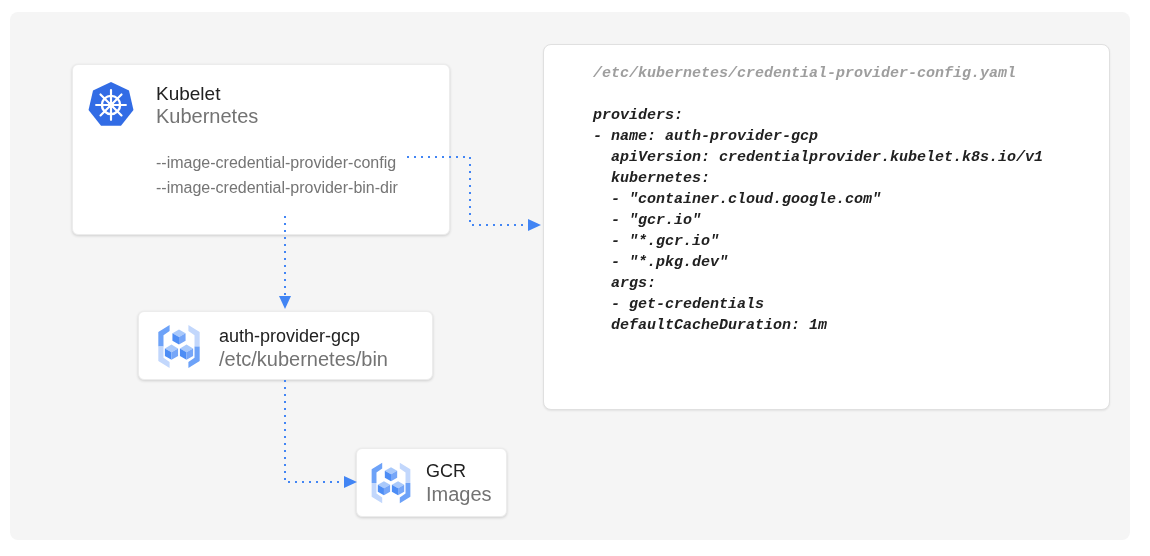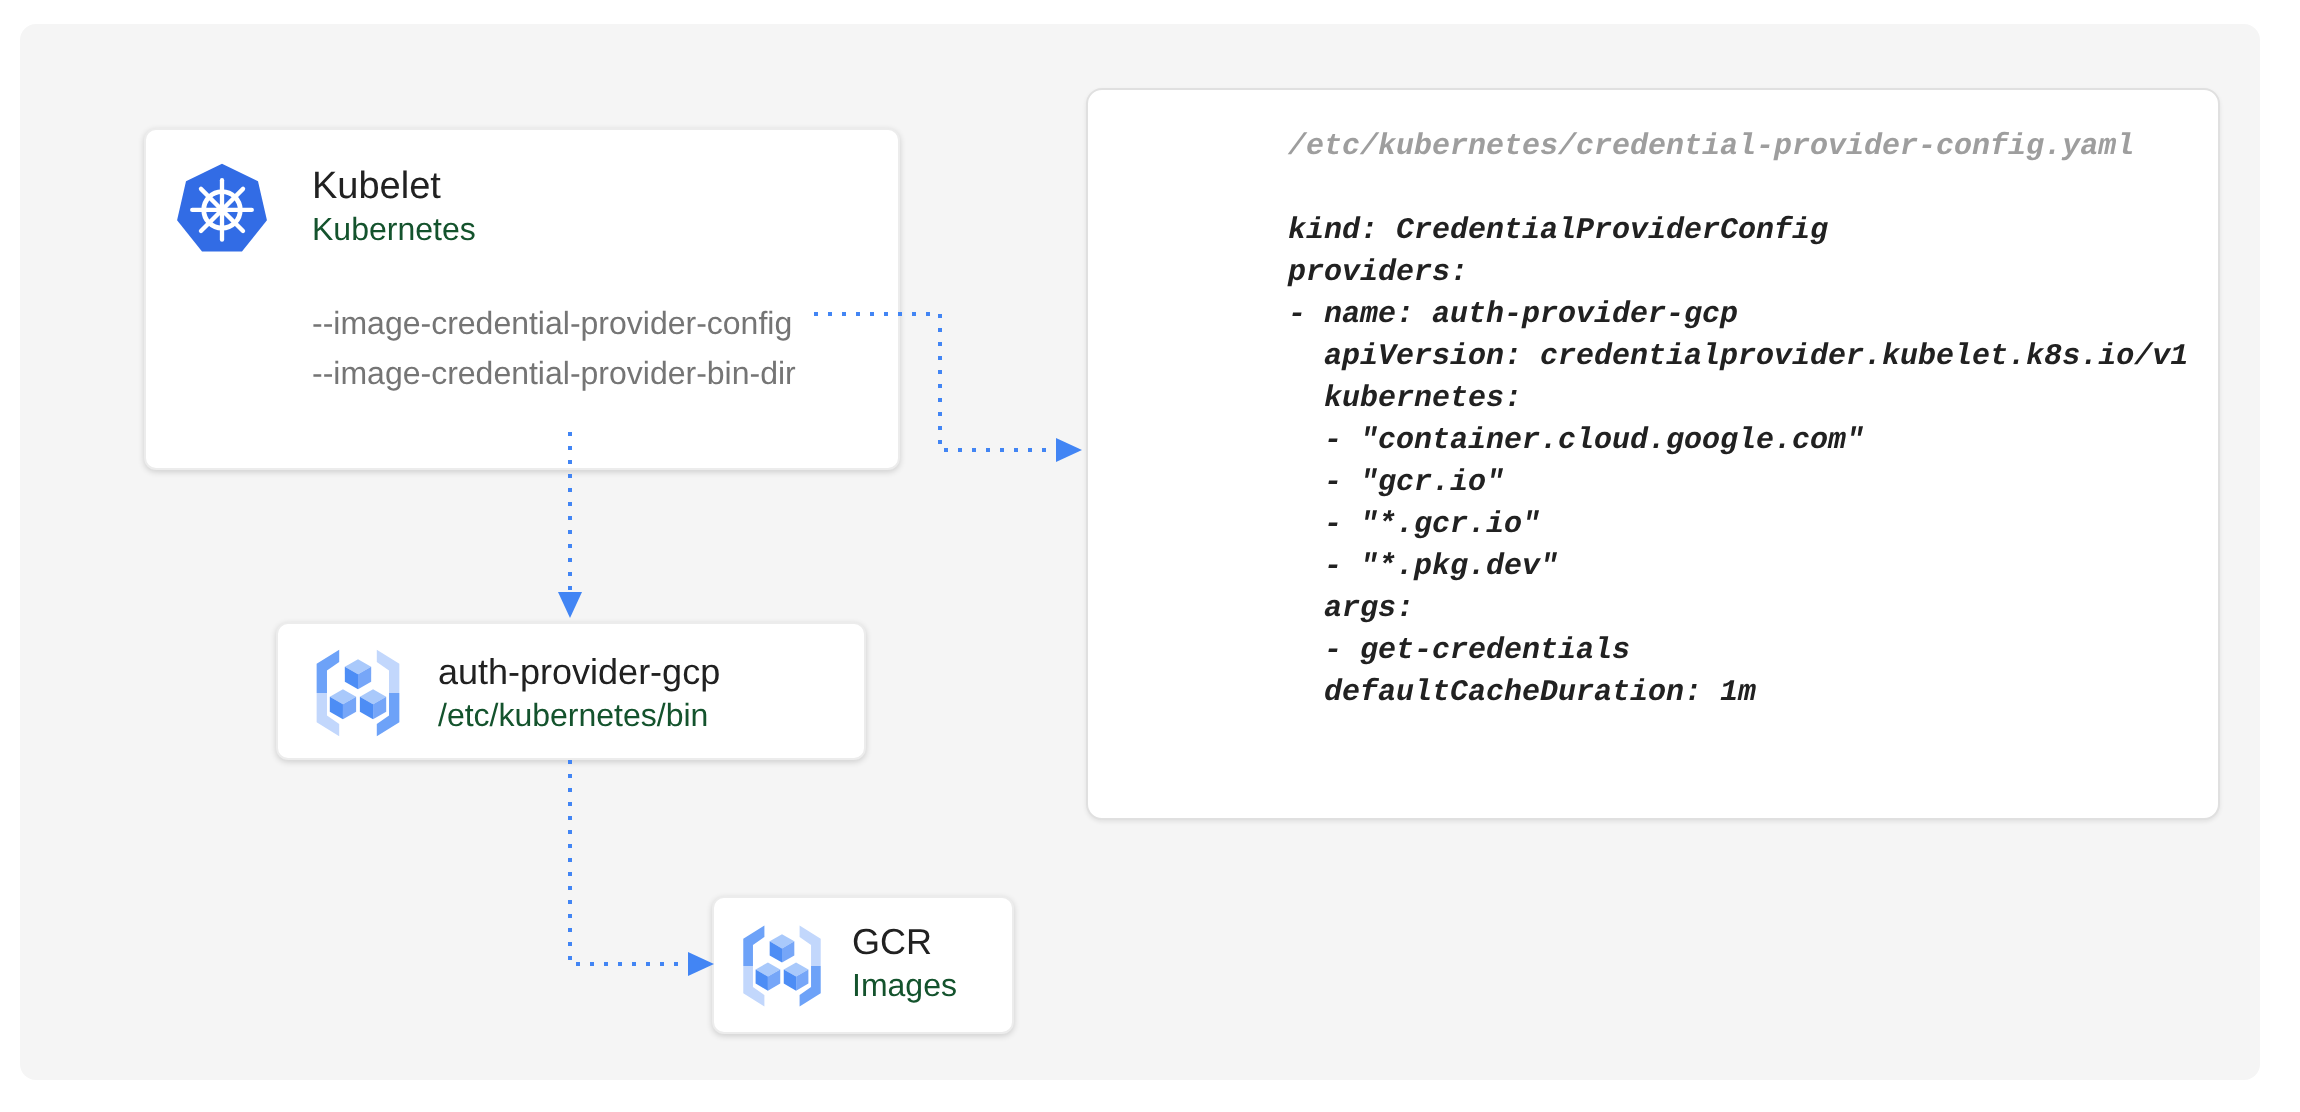--- a/index.html
+++ b/index.html
@@ -16,38 +16,38 @@
   .card-kubelet { left: 62px; top: 52px; width: 378px; height: 171px; }
   .card-auth    { left: 128px; top: 299px; width: 295px; height: 69px; }
   .card-gcr     { left: 346px; top: 436px; width: 151px; height: 69px; }
 
   .card-icon { position: absolute; }
   .kubelet-icon-box { left: 14px; top: 15px; width: 48px; height: 48px; }
   .auth-icon-box    { left: 14px; top: 11px; width: 52px; height: 47px; }
   .gcr-icon-box     { left: 10px; top: 12px; width: 48px; height: 44px; }
 
   .card-title { position: absolute; color: #212121; font-size: 19px; line-height: 22px; }
-  .card-sub   { position: absolute; color: #14532d; font-size: 16px; line-height: 20px; }
+  .card-sub   { position: absolute; color: #737373; font-size: 20px; line-height: 20px; }
 
   .kubelet-title { left: 83px; top: 18px; text-align: right; }
   .kubelet-sub   { left: 83px; top: 41px; }
   .kubelet-flags { position: absolute; left: 83px; top: 85px; color: #757575;
                    font-size: 16px; line-height: 25px; }
 
   .auth-title { left: 80px; top: 13px; font-size: 18px; }
   .auth-sub   { left: 80px; top: 37px; }
 
   .gcr-title { left: 69px; top: 11px; font-size: 18px; }
   .gcr-sub   { left: 69px; top: 35px; }
 
   .code-panel {
     position: absolute; left: 533px; top: 32px; width: 567px; height: 366px;
     background: #ffffff; border: 1px solid #e0e0e0; border-radius: 8px;
     box-shadow: 0 1px 2px rgba(0,0,0,0.08);
-    padding: 18px 16px 14px 100px;
+    padding: 18px 16px 14px 49px;
     font-family: "Liberation Mono", monospace; font-style: italic; font-weight: bold;
     font-size: 15px; line-height: 21px;
   }
   .code-title { color: #9e9e9e; white-space: pre; }
   .code-block { margin-top: 21px; color: #212121; }
   .code-line  { white-space: pre; }
 
   .arrows { position: absolute; left: 0; top: 0; pointer-events: none; }
 </style>
 </head>
@@ -121,21 +121,20 @@
         <polygon points="35,31 42,27 42,35 35,39" fill="#76a6f8"></polygon>
       </svg>
     </div>
     <div class="card-title gcr-title">GCR</div>
     <div class="card-sub gcr-sub">Images</div>
   </div>
 
   <div class="code-panel">
     <div class="code-title">/etc/kubernetes/credential-provider-config.yaml</div>
     <div class="code-block">
-      <div class="code-line">kind: CredentialProviderConfig</div>
       <div class="code-line">providers:</div>
       <div class="code-line">- name: auth-provider-gcp</div>
       <div class="code-line">  apiVersion: credentialprovider.kubelet.k8s.io/v1</div>
       <div class="code-line">  kubernetes:</div>
       <div class="code-line">  - "container.cloud.google.com"</div>
       <div class="code-line">  - "gcr.io"</div>
       <div class="code-line">  - "*.gcr.io"</div>
       <div class="code-line">  - "*.pkg.dev"</div>
       <div class="code-line">  args:</div>
       <div class="code-line">  - get-credentials</div>

